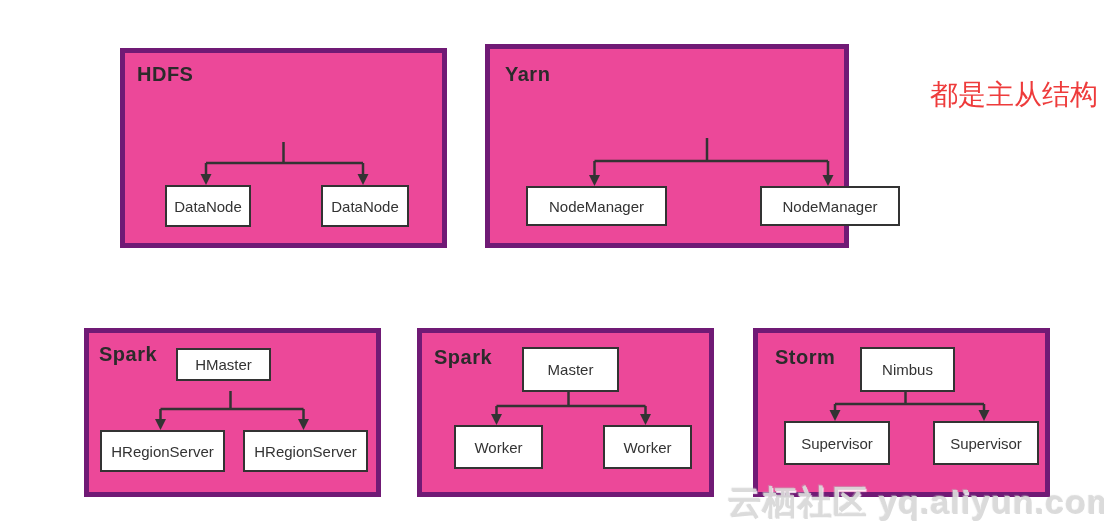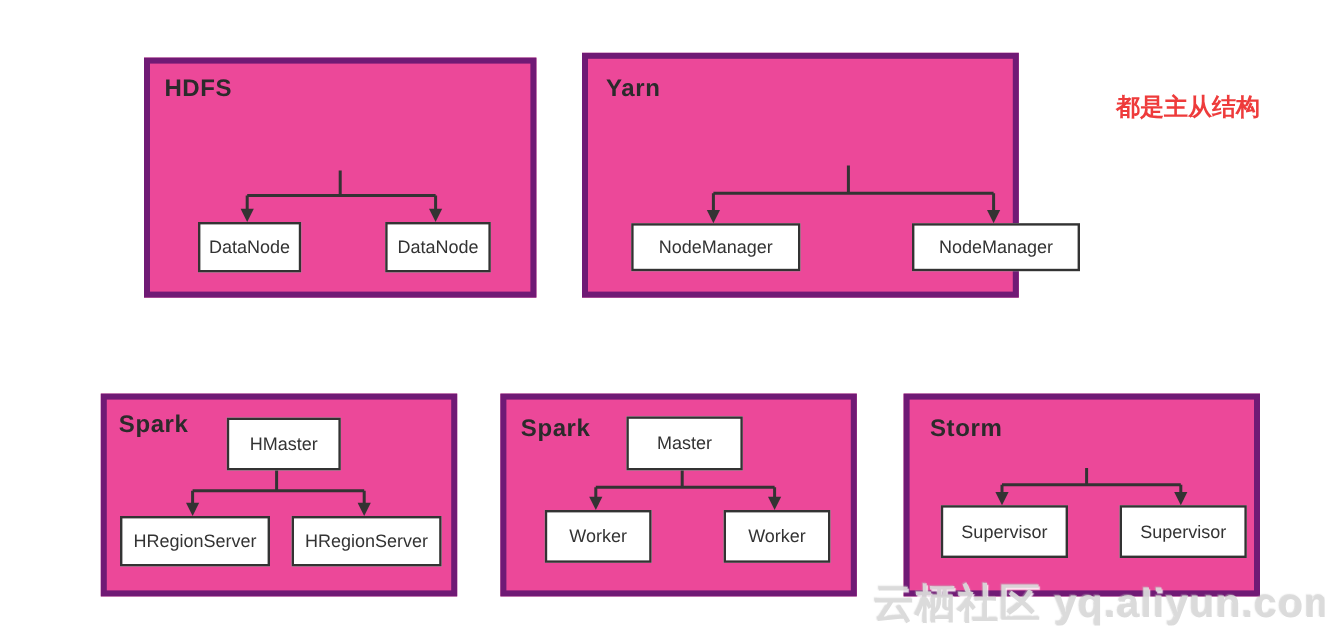--- a/index.html
+++ b/index.html
@@ -15,21 +15,21 @@
   }
   .node{
     position:absolute;background:#ffffff;border:2px solid #333333;box-sizing:border-box;
     display:flex;align-items:center;justify-content:center;
     font-size:15px;color:#333333;white-space:nowrap;
   }
   .connector{position:absolute;left:-2px;top:-2px;pointer-events:none;}
   .connector line{stroke:#333333;stroke-width:2.5;}
   .connector polygon{fill:#333333;}
   .annotation{
-    position:absolute;font-weight:bold;font-size:20px;color:#ee3b3b;white-space:nowrap;
+    position:absolute;font-weight:normal;font-size:28px;color:#ee3b3b;white-space:nowrap;
   }
   .watermark{
     position:absolute;font-size:34px;font-weight:bold;color:#dadada;white-space:nowrap;
     text-shadow:1px 2px 1px rgba(255,255,255,0.95), -1px -1px 1px rgba(185,185,185,0.55);
     opacity:0.95;letter-spacing:1px;
   }
 </style>
 </head>
 <body>
 
@@ -74,21 +74,21 @@
   <div class="panel" style="left:84px;top:328px;width:297px;height:169px">
     <svg class="connector" width="297" height="169" viewBox="0 0 297 169">
       <line x1="143.5" y1="60" x2="143.5" y2="78"></line>
       <line x1="73.5" y1="78" x2="216.5" y2="78"></line>
       <line x1="73.5" y1="78" x2="73.5" y2="90"></line>
       <line x1="216.5" y1="78" x2="216.5" y2="90"></line>
       <polygon points="68,88 79,88 73.5,99"></polygon>
       <polygon points="211,88 222,88 216.5,99"></polygon>
     </svg>
     <span class="panel-title" style="left:10px;top:10px">Spark</span>
-    <div class="node" style="left:100px;top:15px;width:95px;height:44px">
+    <div class="node" style="left:87px;top:15px;width:95px;height:33px">
       <span>HMaster</span>
     </div>
     <div class="node" style="left:11px;top:97px;width:125px;height:42px">
       <span>HRegionServer</span>
     </div>
     <div class="node" style="left:154px;top:97px;width:125px;height:42px">
       <span>HRegionServer</span>
     </div>
   </div>
 
@@ -116,20 +116,23 @@
   <div class="panel" style="left:753px;top:328px;width:297px;height:169px">
     <svg class="connector" width="297" height="169" viewBox="0 0 297 169">
       <line x1="149.5" y1="59" x2="149.5" y2="73"></line>
       <line x1="79" y1="73" x2="228" y2="73"></line>
       <line x1="79" y1="73" x2="79" y2="81"></line>
       <line x1="228" y1="73" x2="228" y2="81"></line>
       <polygon points="73.5,79 84.5,79 79,90"></polygon>
       <polygon points="222.5,79 233.5,79 228,90"></polygon>
     </svg>
     <span class="panel-title" style="left:17px;top:13px">Storm</span>
+    <div class="node" style="left:102px;top:14px;width:95px;height:45px">
+      <span>Nimbus</span>
+    </div>
     <div class="node" style="left:26px;top:88px;width:106px;height:44px">
       <span>Supervisor</span>
     </div>
     <div class="node" style="left:175px;top:88px;width:106px;height:44px">
       <span>Supervisor</span>
     </div>
   </div>
 
   <div class="annotation" style="left:930px;top:76px">都是主从结构</div>
 

